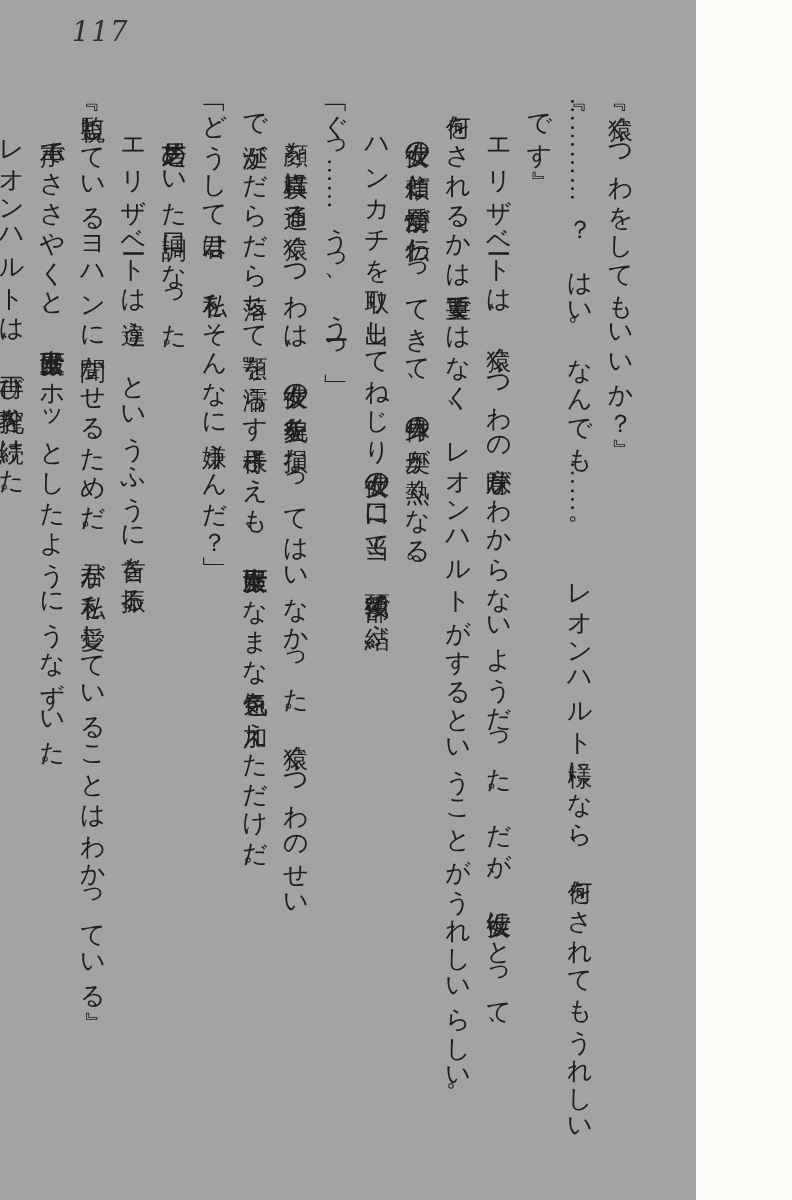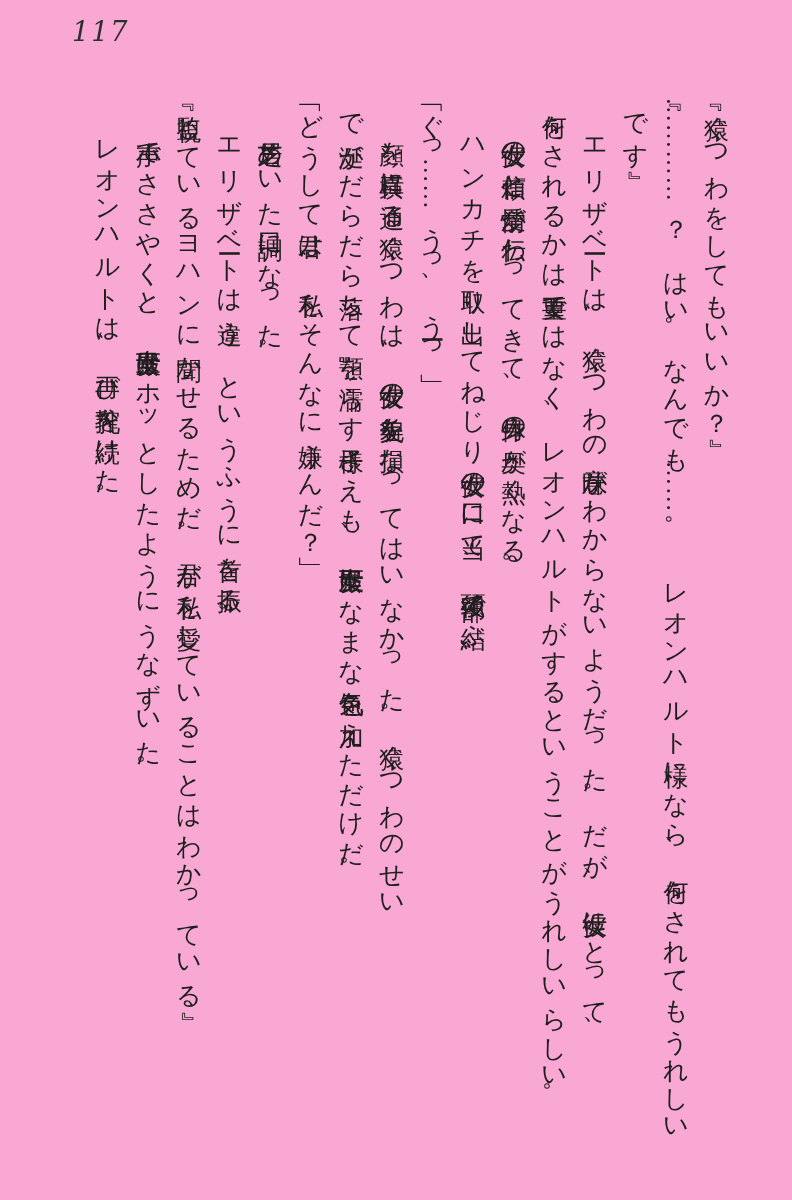--- a/index.html
+++ b/index.html
@@ -8,23 +8,23 @@
   }
   body {
     width: 792px;
     height: 1200px;
     background: #fbfaf7;
     overflow: hidden;
   }
   .book-page {
     position: absolute;
     inset: 0;
-    width: 792px;
+    width: 696px;
     height: 1200px;
-    background: #f9a8d4;
+    background: #a3a3a3;
     color: #1e1e1e;
     font-family: "Liberation Serif", "DejaVu Serif", serif;
   }
   .page-number {
     position: absolute;
     top: 16px;
     left: 72px;
     font-size: 27px;
     font-style: italic;
     letter-spacing: 2px;

